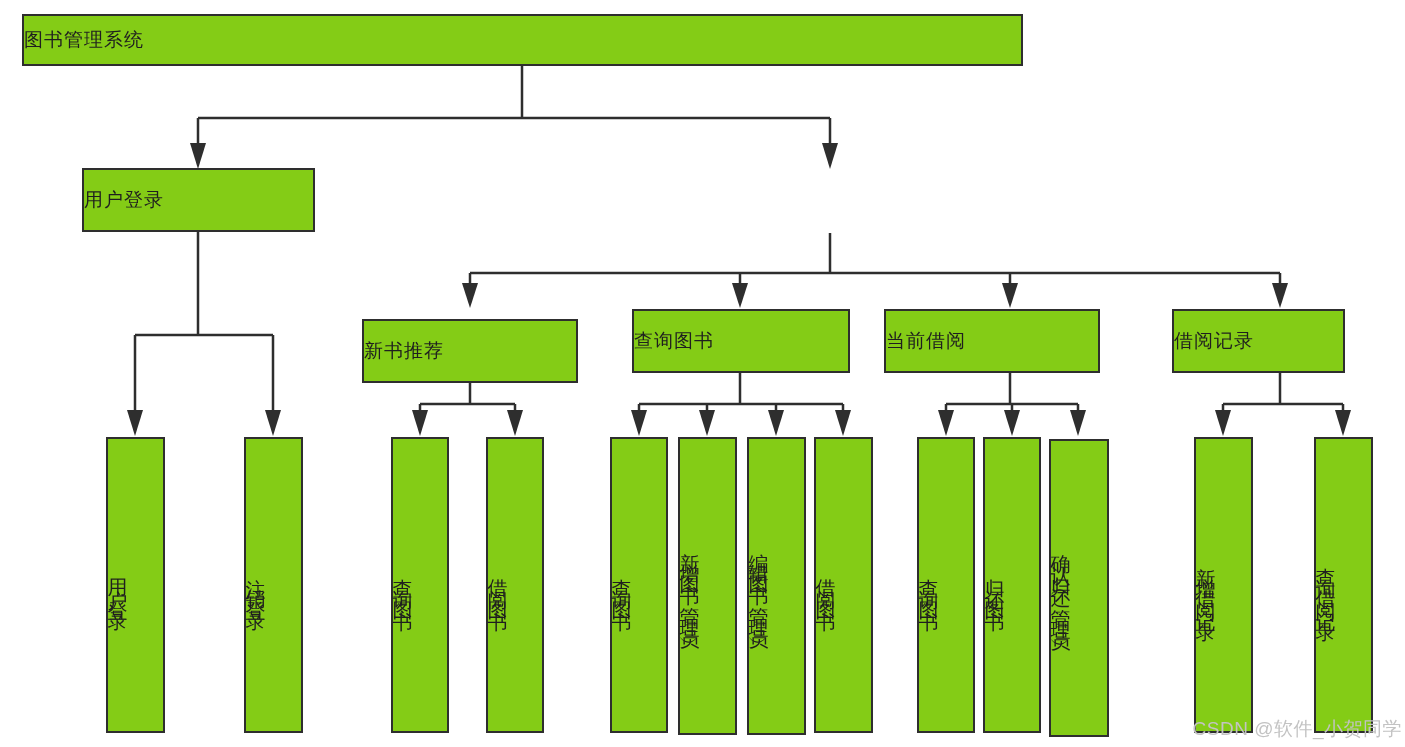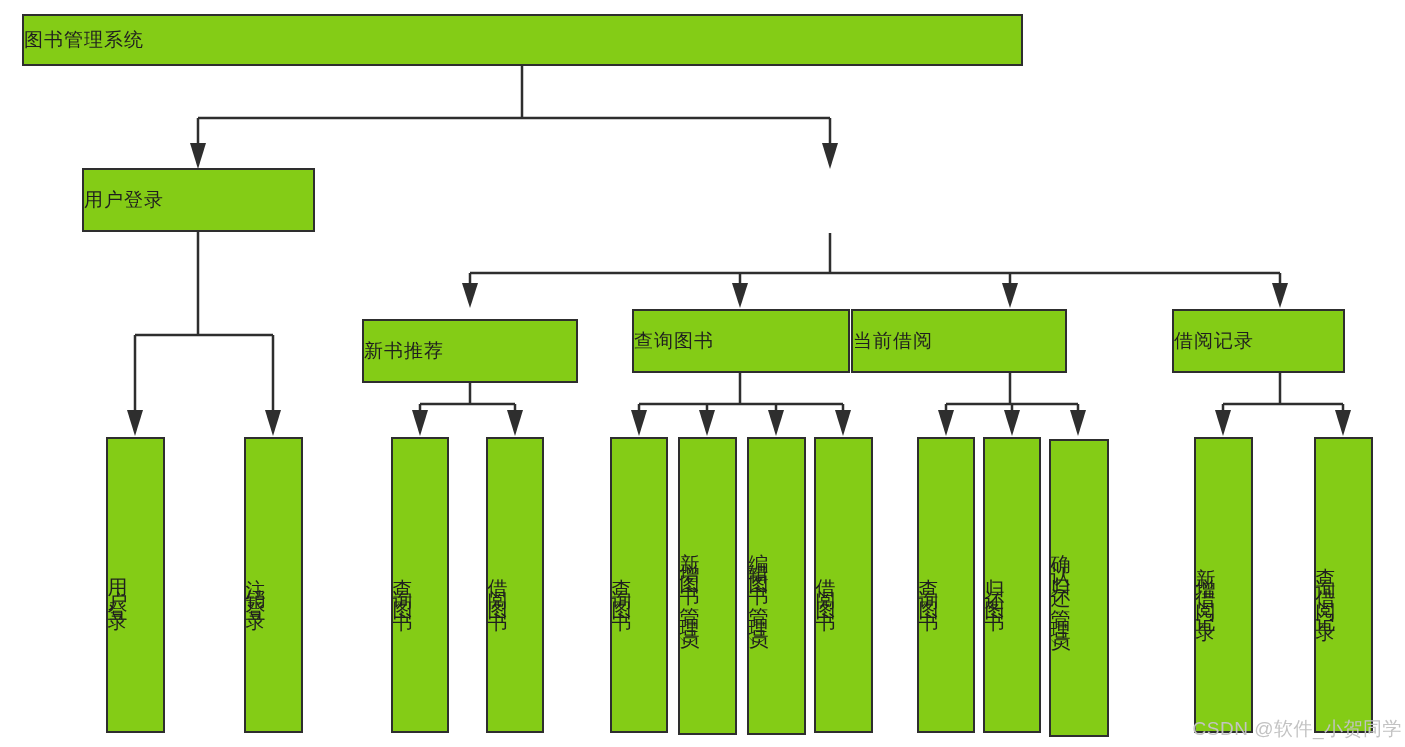--- a/index.html
+++ b/index.html
@@ -107,21 +107,21 @@
   <div class="box" style="left:82px;top:168px;width:233px;height:64px;">
     <span class="hlabel">用户登录</span>
   </div>
 
   <div class="box" style="left:362px;top:319px;width:216px;height:64px;">
     <span class="hlabel">新书推荐</span>
   </div>
   <div class="box" style="left:632px;top:309px;width:218px;height:64px;">
     <span class="hlabel">查询图书</span>
   </div>
-  <div class="box" style="left:851px;top:309px;width:216px;height:64px;">
+  <div class="box" style="left:884px;top:309px;width:216px;height:64px;">
     <span class="hlabel">当前借阅</span>
   </div>
   <div class="box" style="left:1172px;top:309px;width:173px;height:64px;">
     <span class="hlabel">借阅记录</span>
   </div>
 
   <div class="box leaf" style="left:106px;top:437px;width:59px;height:296px;">
     <span class="vtext">用户登录</span>
   </div>
   <div class="box leaf" style="left:244px;top:437px;width:59px;height:296px;">

